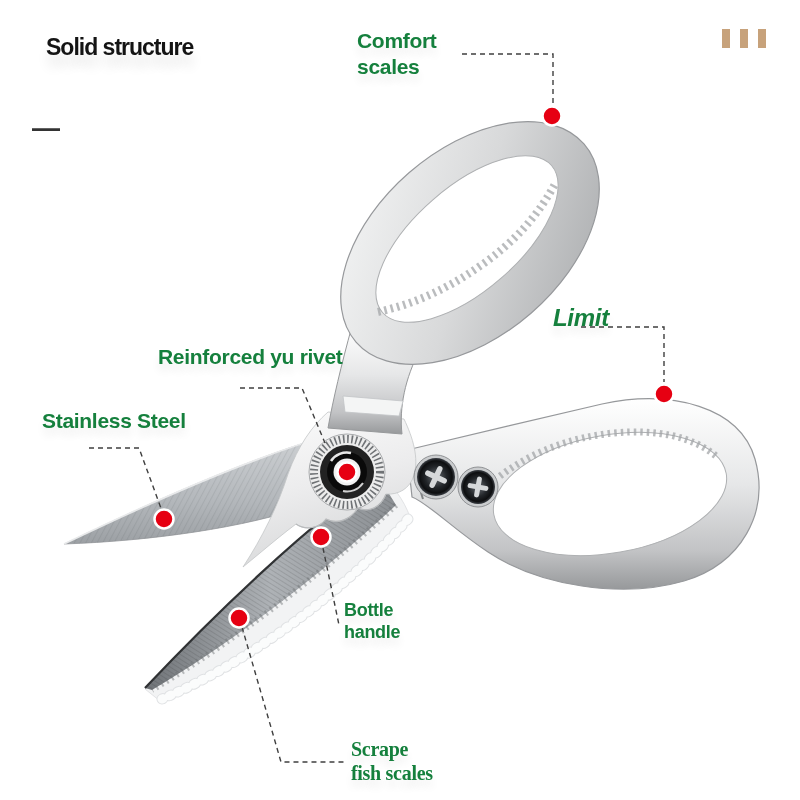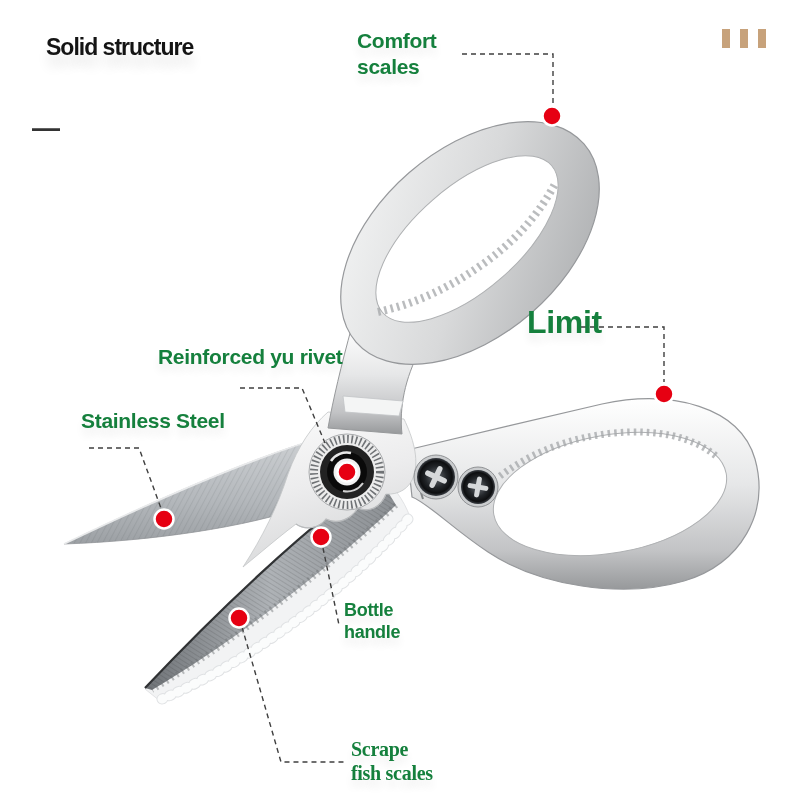--- a/index.html
+++ b/index.html
@@ -7,23 +7,23 @@
        font-family:"Liberation Sans", sans-serif;}
   .stage{position:absolute;inset:0;width:800px;height:800px;}
   .page-title{position:absolute;left:30px;top:34px;font-size:23px;font-weight:700;
       color:#141414;letter-spacing:-1px;text-shadow:0 12px 12px rgba(0,0,0,0.10);margin-left:16px;}
   .title-dash{position:absolute;left:32px;top:112px;font-size:28px;font-weight:700;color:#333;}
   .corner-bars{position:absolute;top:29px;right:34px;display:flex;gap:10px;}
   .corner-bars .bar{width:8px;height:19px;background:#c7a27b;}
   .callout-label{position:absolute;font-weight:700;color:#15803d;line-height:1.22;
       letter-spacing:-0.3px;text-shadow:0 8px 8px rgba(0,0,0,0.07);}
   .lbl-comfort{left:357px;top:28px;font-size:21px;}
-  .lbl-limit{left:527px;top:303px;font-size:32px;}
+  .lbl-limit{left:553px;top:303px;font-size:24px;font-style:italic;}
   .lbl-rivet{left:158px;top:344px;font-size:21px;}
-  .lbl-steel{left:42px;top:408px;font-size:21px;margin-left:39px;}
+  .lbl-steel{left:42px;top:408px;font-size:21px;}
   .lbl-bottle{left:344px;top:600px;font-size:18px;}
   .lbl-scrape{left:351px;top:737px;font-size:20px;font-family:Liberation Serif, serif;}
   .callout-label span{display:block;}
   svg{position:absolute;left:0;top:0;}
 </style>
 </head>
 <body>
 
 <div class="stage">
 

